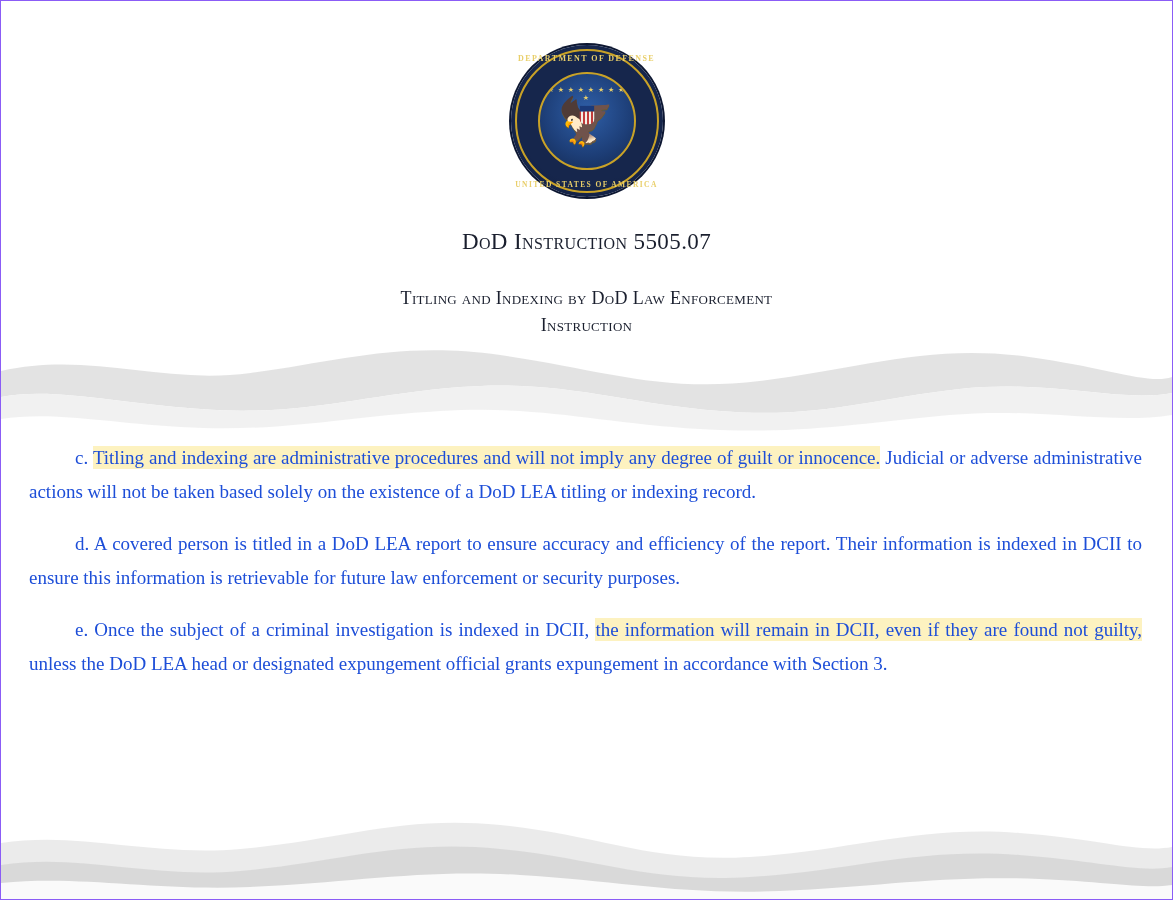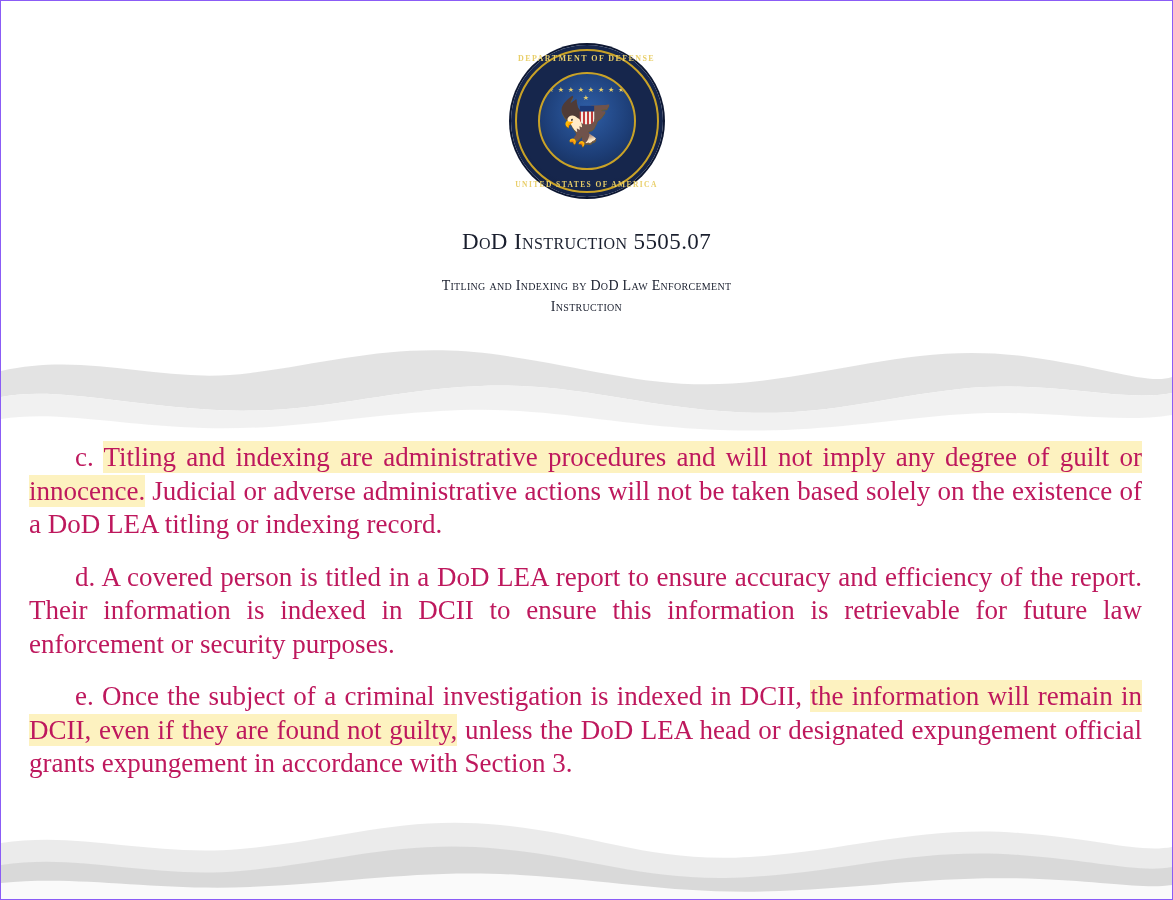--- a/index.html
+++ b/index.html
@@ -114,22 +114,22 @@
     right: 0;
     text-align: center;
     color: #1a1f2e;
   }
   .doc-number {
     font-size: 23px;
     letter-spacing: 0.4px;
     font-variant: small-caps;
   }
   .doc-title {
-    margin-top: 20px;
-    font-size: 14px;
+    margin-top: 30px;
+    font-size: 18px;
     line-height: 1.5;
     font-variant: small-caps;
     letter-spacing: 0.3px;
     padding: 0 76px;
   }
 
   
   .tear {
     position: absolute;
     left: 0;
@@ -138,22 +138,22 @@
   }
   .tear-top { top: 330px; height: 110px; }
   .tear-bottom { top: 790px; height: 110px; }
 
   
   .body-text {
     position: absolute;
     top: 440px;
     left: 28px;
     right: 30px;
-    color: #be185d;
-    font-size: 27px;
+    color: #1d4ed8;
+    font-size: 19px;
     line-height: 33.5px;
   }
   .para {
     margin-bottom: 19px;
     text-align: justify;
   }
   .para:last-child { margin-bottom: 0; font-family: Liberation Serif, serif; }
   .indent { display: inline-block; width: 46px; }
   mark.hl {
     background: #fdf2c0;

